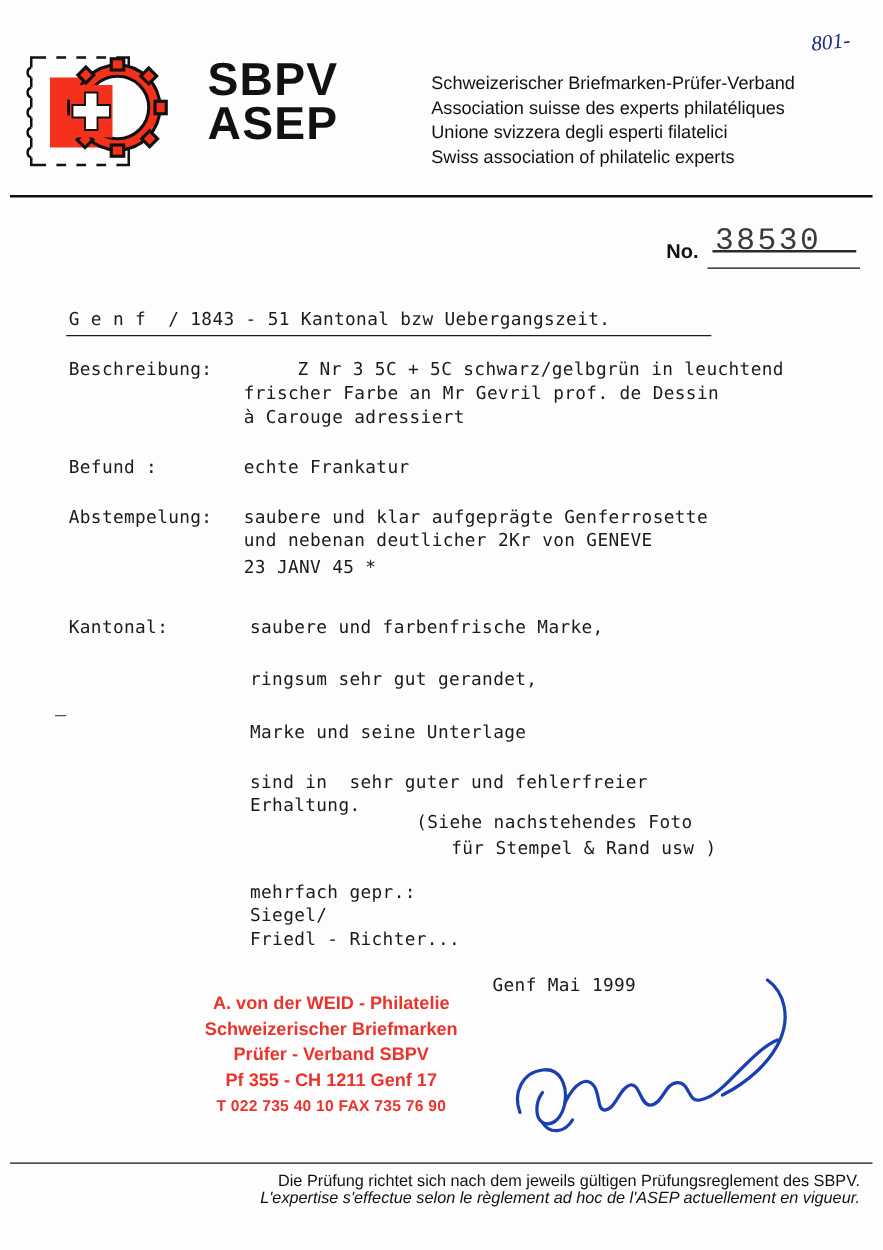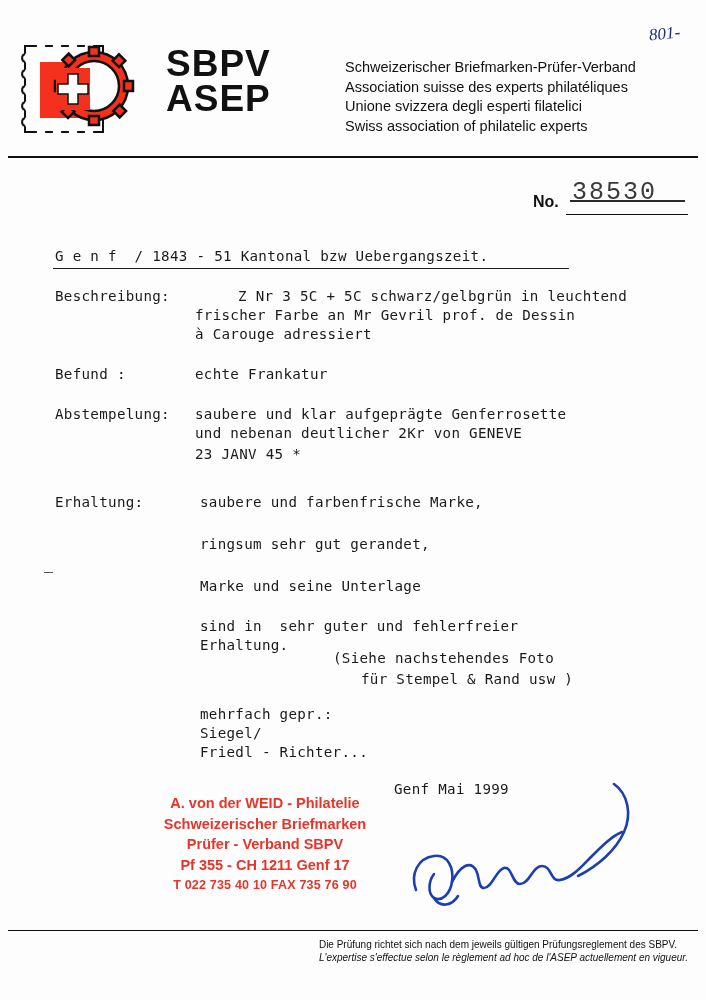--- a/index.html
+++ b/index.html
@@ -223,23 +223,23 @@
     left: 8px;
     top: 930px;
     width: 690px;
     height: 0;
     border-top: 1.5px solid #111;
   }
   .footer {
     position: absolute;
     right: 18px;
     top: 938px;
-    text-align: left;
-    font-family: "Liberation Sans", sans-serif;
-    font-size: 10px;
+    text-align: right;
+    font-family: "Liberation Sans", sans-serif;
+    font-size: 13px;
     line-height: 13px;
     color: #111;
   }
   .footer .it { font-style: italic; }
 
   .edge-tick {
     position: absolute;
     left: 44px;
     top: 572px;
     width: 9px;
@@ -339,21 +339,21 @@
   <div class="tw blk v-beschreibung-3">à Carouge adressiert</div>
 
   <div class="tw blk l-befund">Befund :</div>
   <div class="tw blk v-befund">echte Frankatur</div>
 
   <div class="tw blk l-abstempelung">Abstempelung:</div>
   <div class="tw blk v-abstempelung-1">saubere und klar aufgeprägte Genferrosette</div>
   <div class="tw blk v-abstempelung-2">und nebenan deutlicher 2Kr von GENEVE</div>
   <div class="tw blk v-abstempelung-3">23 JANV 45 *</div>
 
-  <div class="tw blk l-erhaltung">Erhaltung:</div>
+  <div class="tw blk l-erhaltung">Kantonal:</div>
   <div class="tw blk v-erh-1">saubere und farbenfrische Marke,</div>
   <div class="tw blk v-erh-2">ringsum sehr gut gerandet,</div>
   <div class="tw blk v-erh-3">Marke und seine Unterlage</div>
   <div class="tw blk v-erh-4">sind in  sehr guter und fehlerfreier</div>
   <div class="tw blk v-erh-5">Erhaltung.</div>
   <div class="tw blk v-erh-6">(Siehe nachstehendes Foto</div>
   <div class="tw blk v-erh-7">für Stempel &amp; Rand usw )</div>
 
   <div class="tw blk v-gepr-1">mehrfach gepr.:</div>
   <div class="tw blk v-gepr-2">Siegel/</div>

